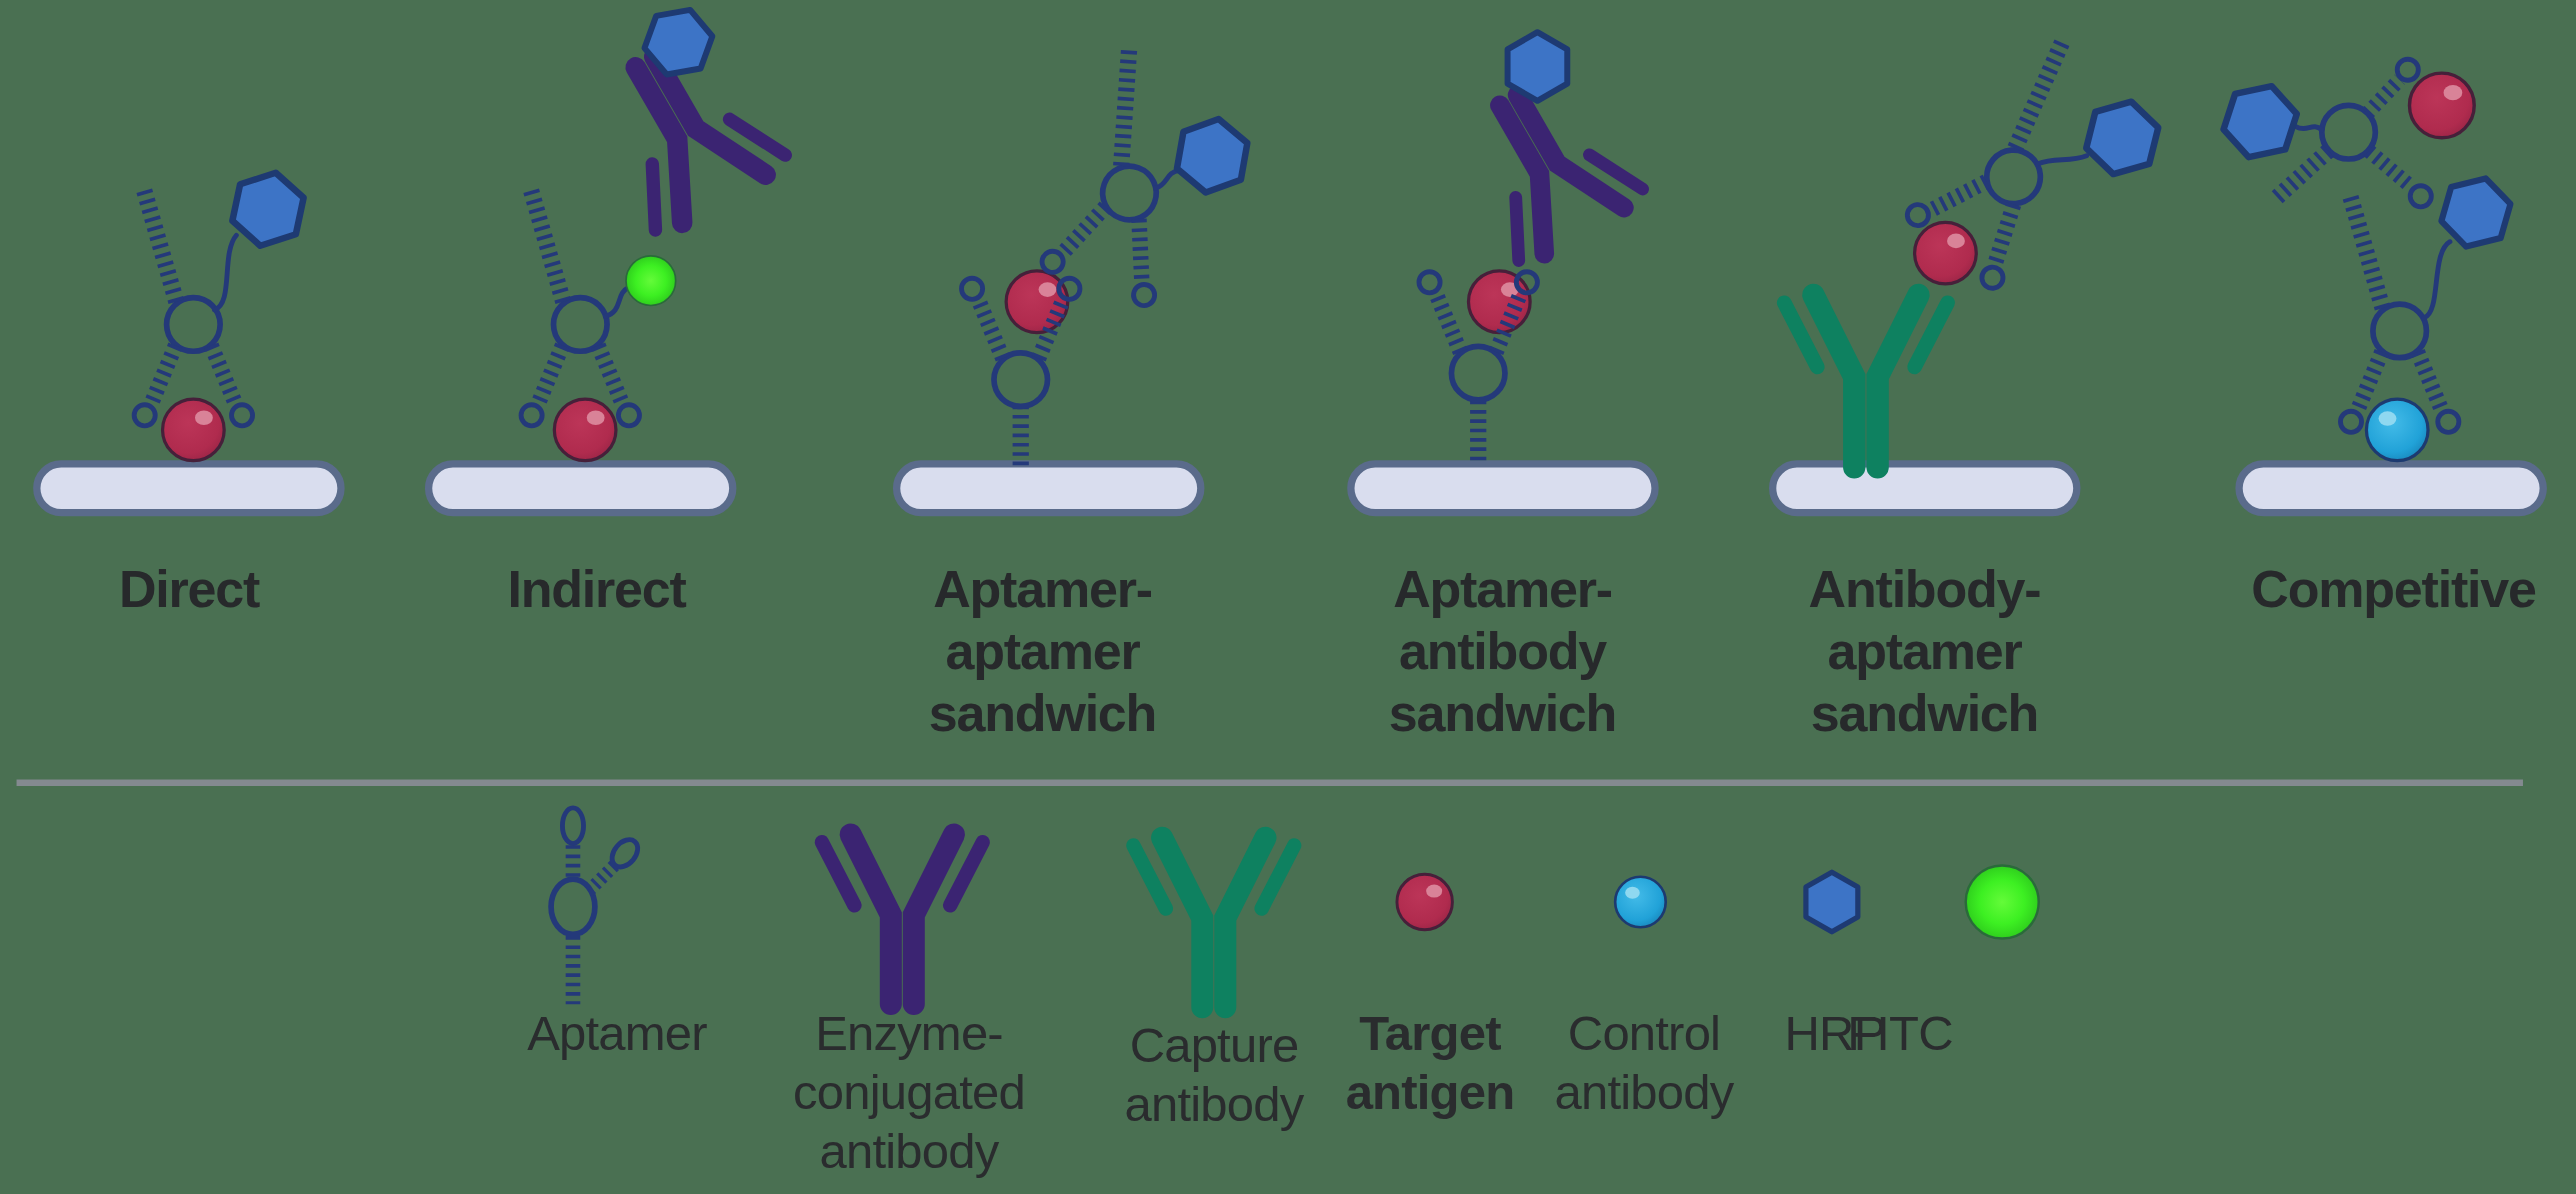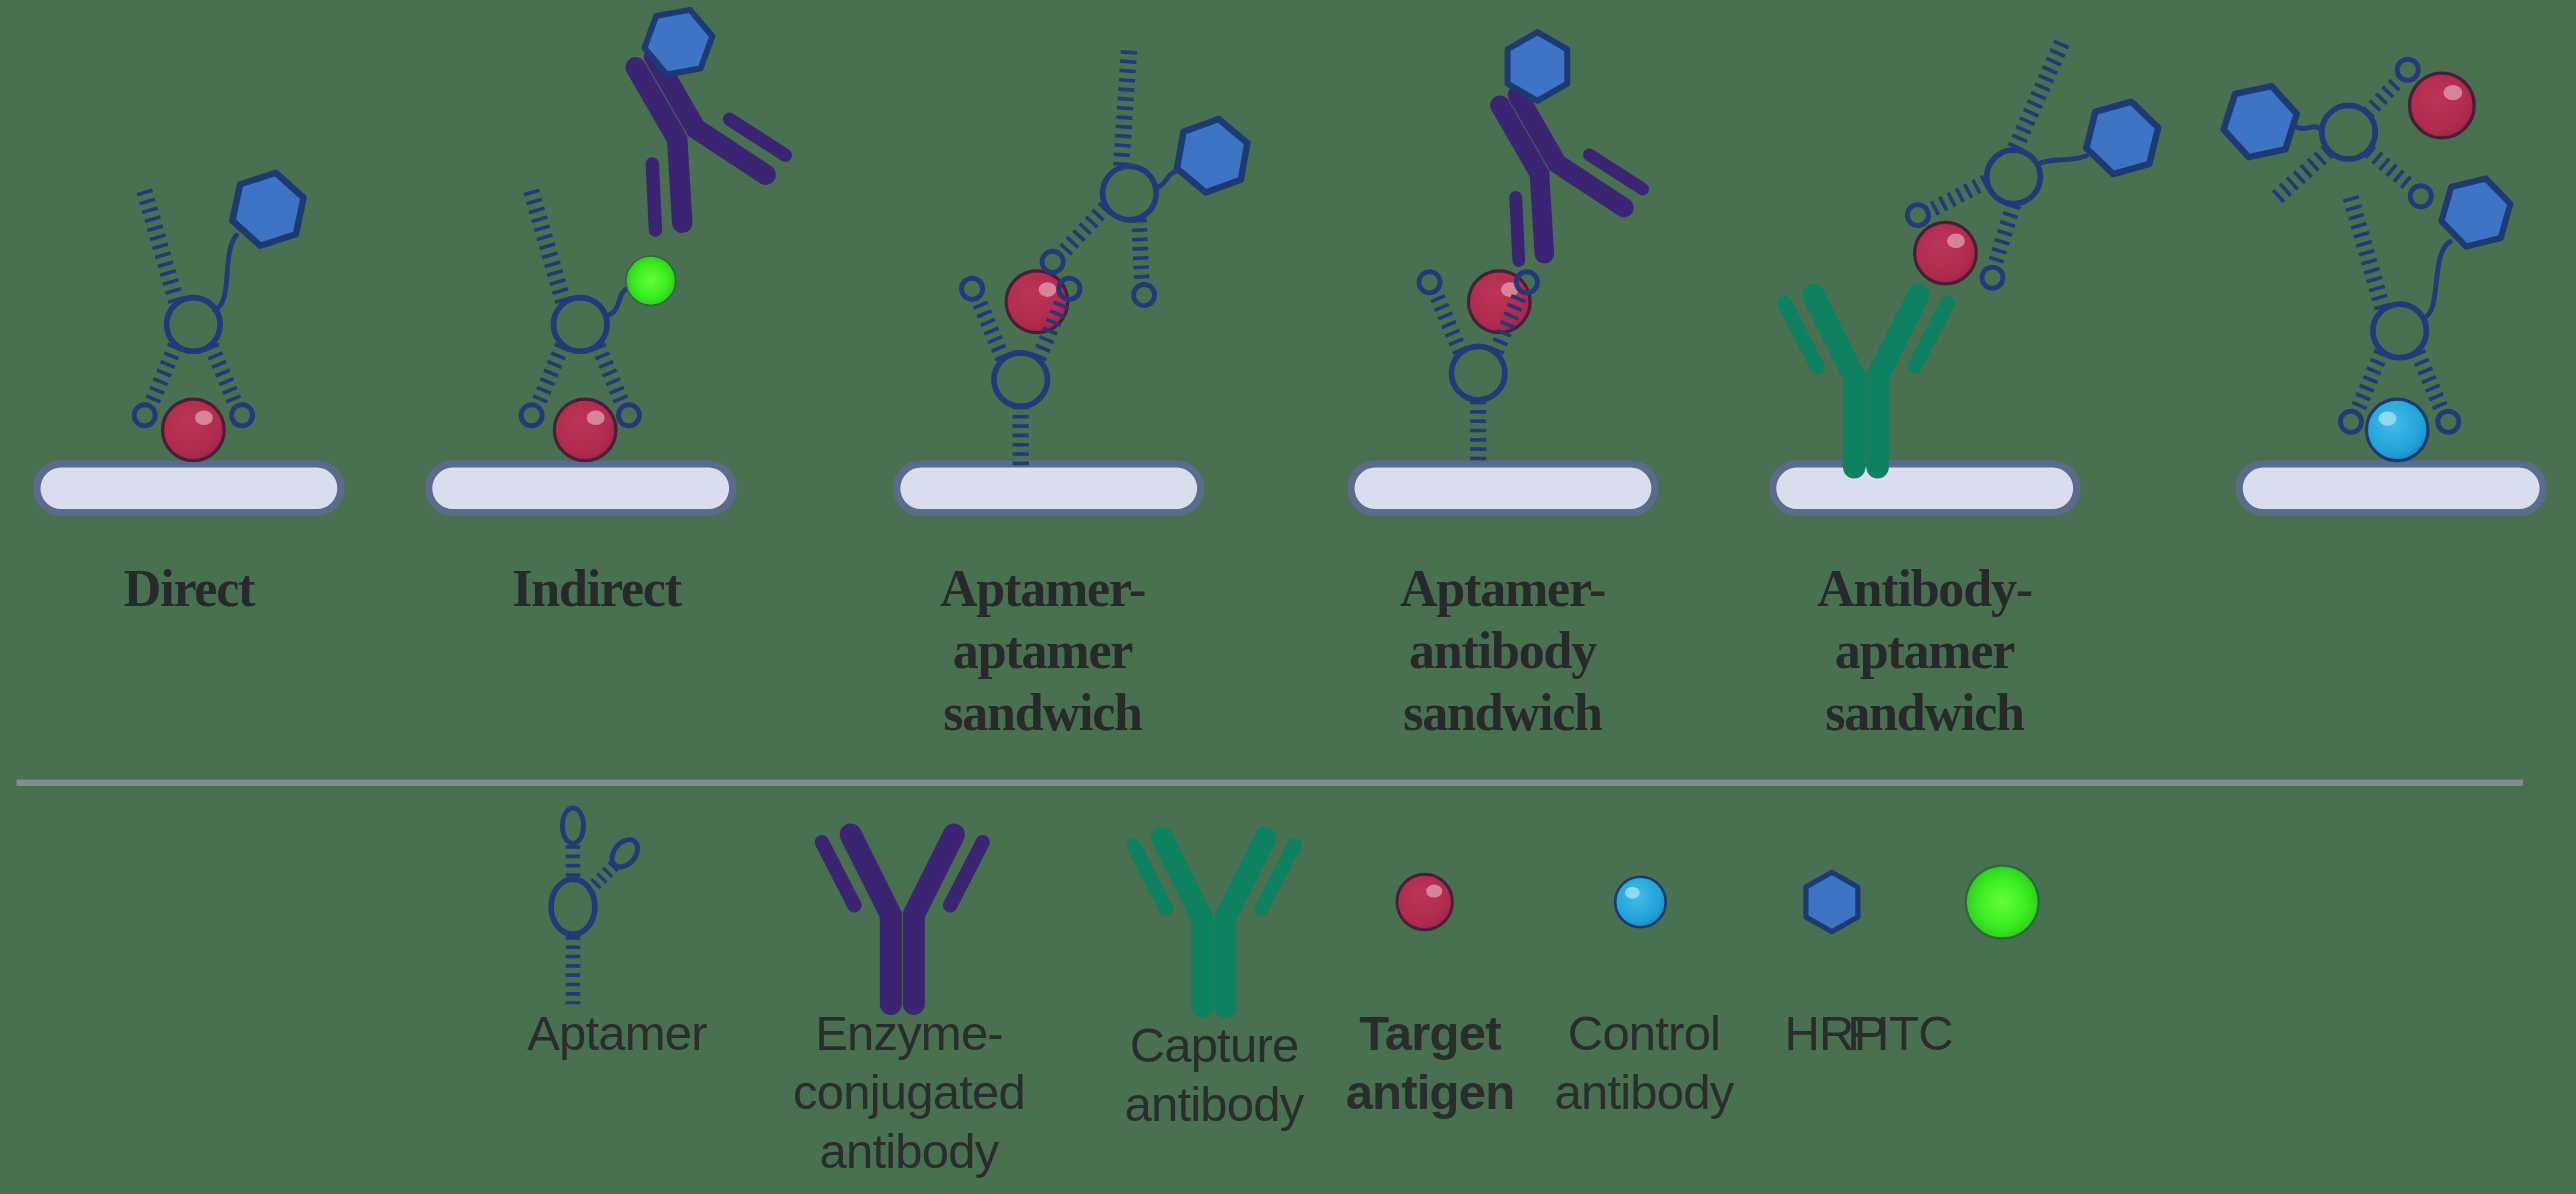--- a/index.html
+++ b/index.html
@@ -15,21 +15,20 @@
     position:absolute;
     top:558px;
     width:357px;
     text-align:center;
     font-size:52px;
     font-weight:700;
     letter-spacing:-1.2px;
     line-height:62px;
     color:#27292b;
     white-space:pre-line;
-    font-family:Liberation Serif, serif;
   }
   .legend-label{
     position:absolute;
     top:1004px;
     width:292px;
     text-align:center;
     font-size:49px;
     font-weight:400;
     letter-spacing:-0.8px;
     line-height:59px;
@@ -210,20 +209,21 @@
   <div class="panel-title t2">Indirect</div>
   <div class="panel-title t3">Aptamer-
 aptamer
 sandwich</div>
   <div class="panel-title t4">Aptamer-
 antibody
 sandwich</div>
   <div class="panel-title t5">Antibody-
 aptamer
 sandwich</div>
+  <div class="panel-title t6">Competitive</div>
 
   <div class="legend-label l1">Aptamer</div>
   <div class="legend-label l2">Enzyme-
 conjugated
 antibody</div>
   <div class="legend-label l3">Capture
 antibody</div>
   <div class="legend-label l4">Target
 antigen</div>
   <div class="legend-label l5">Control

